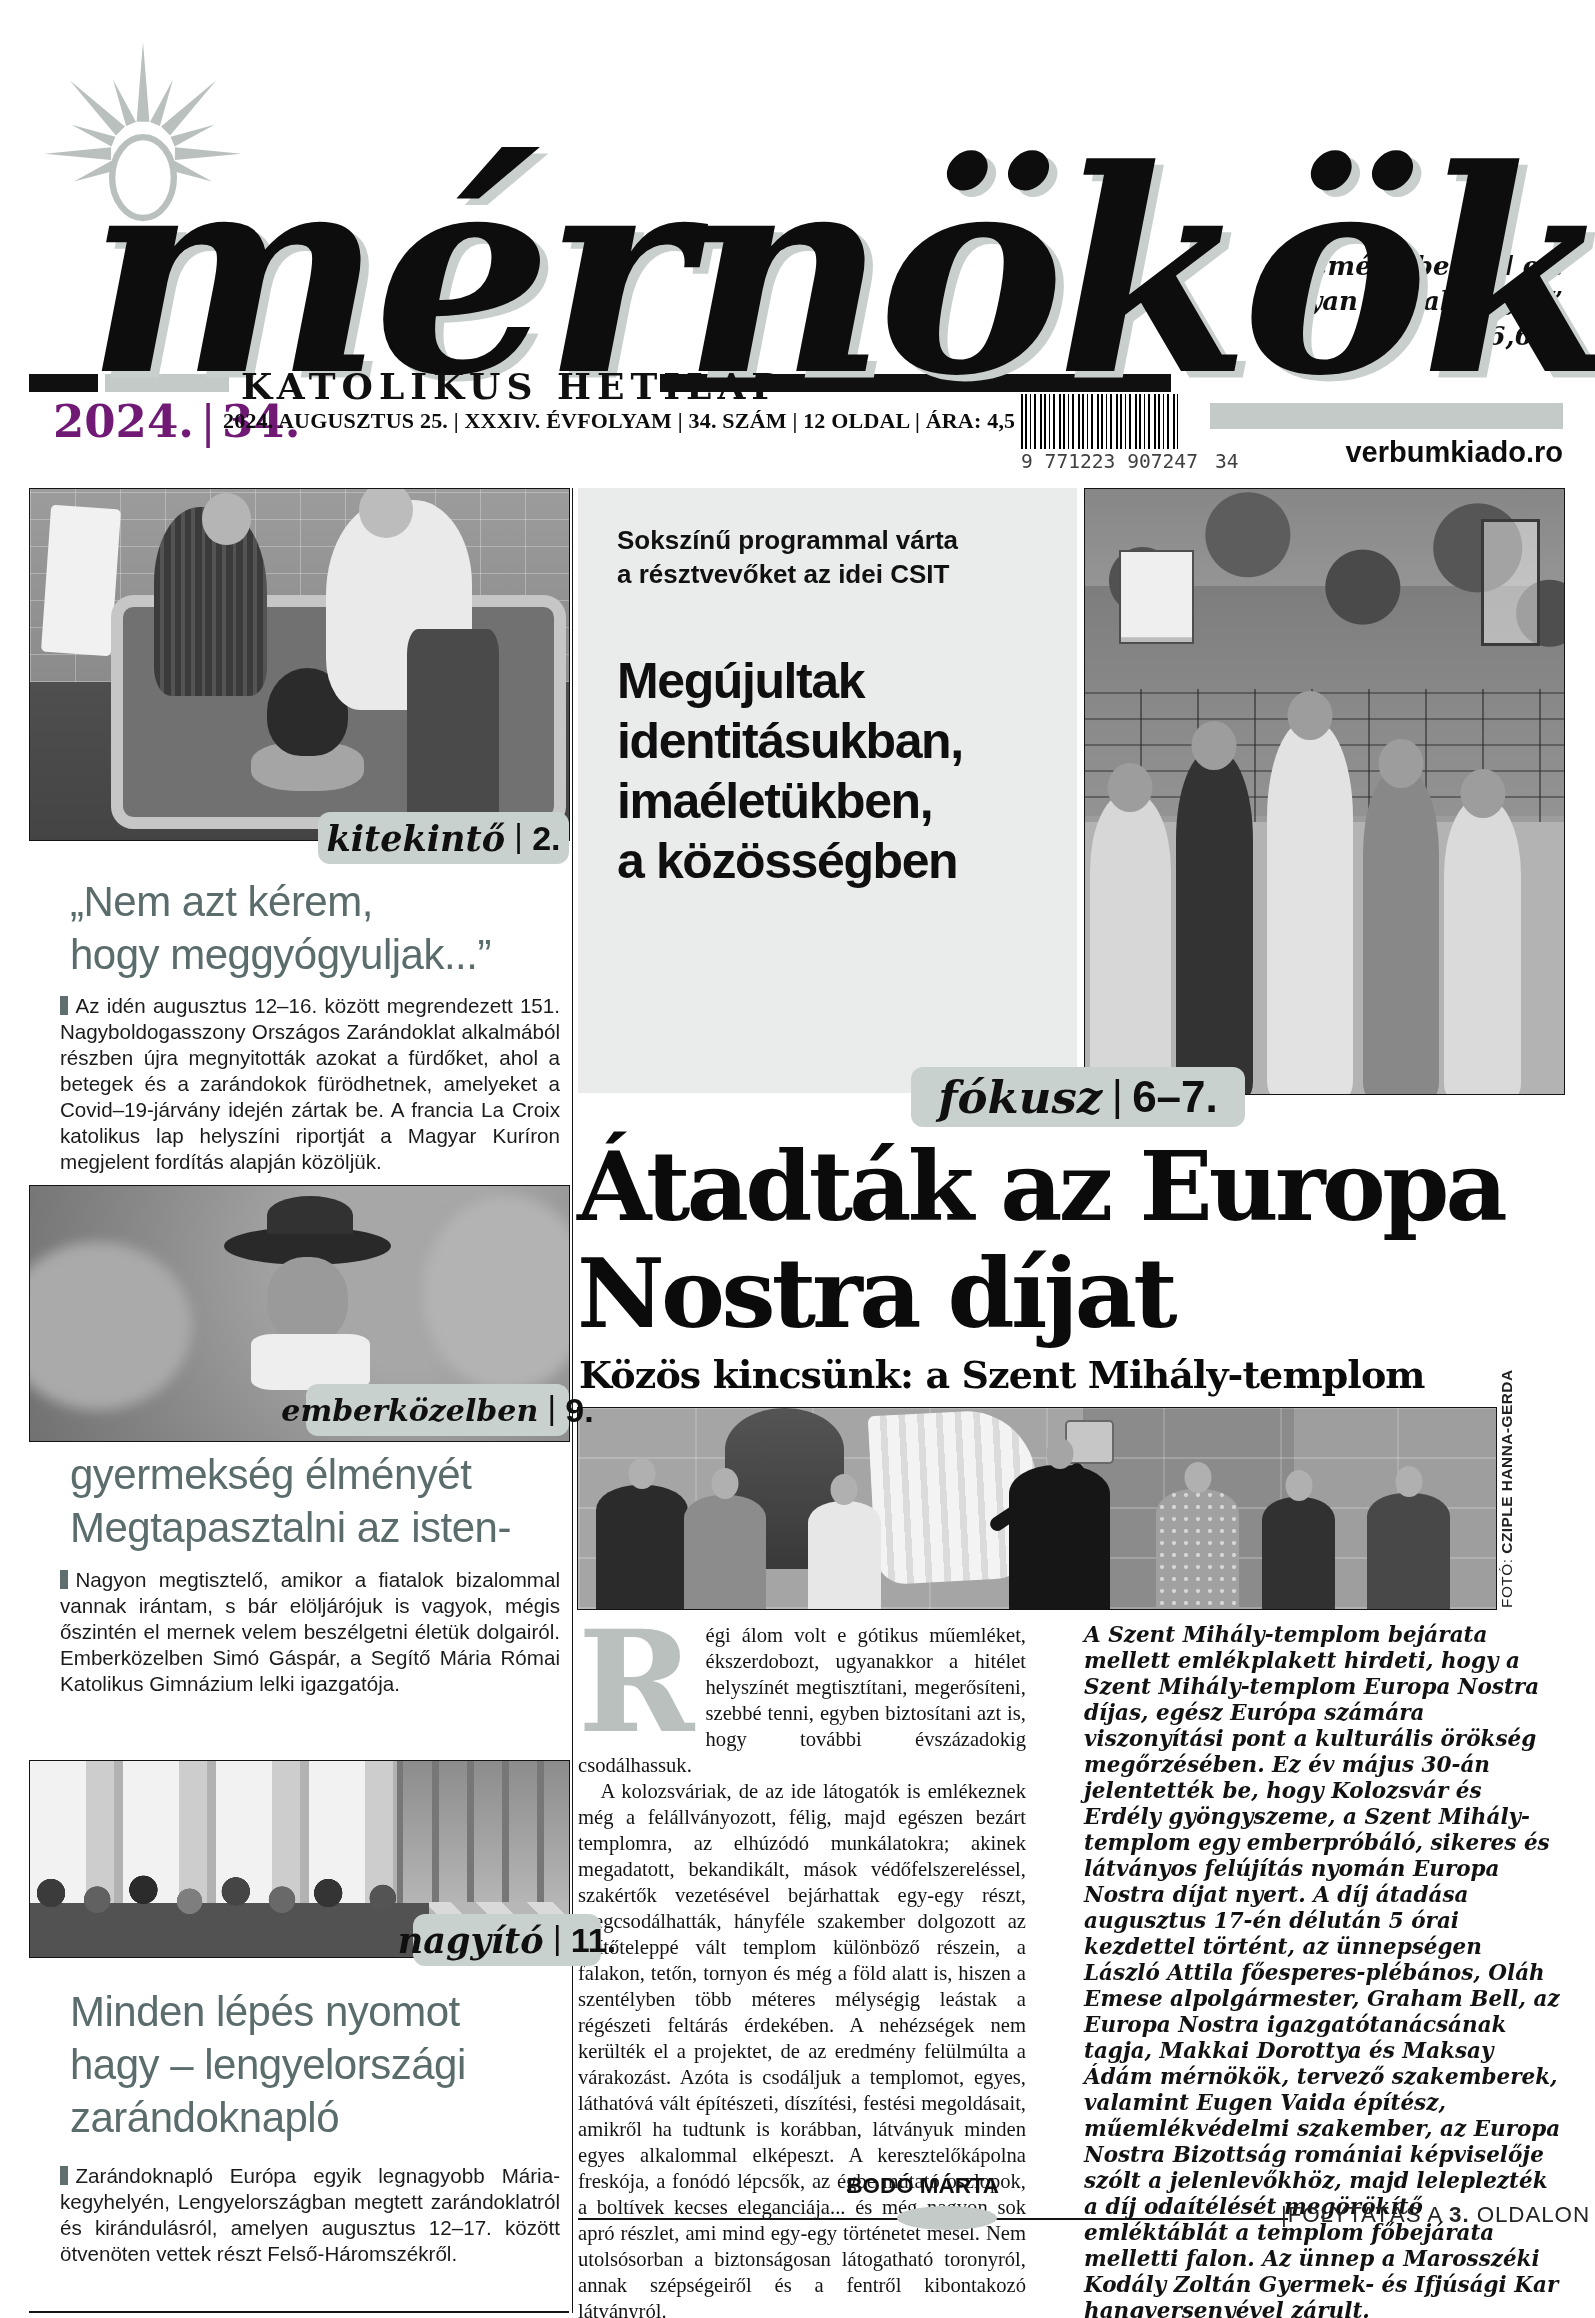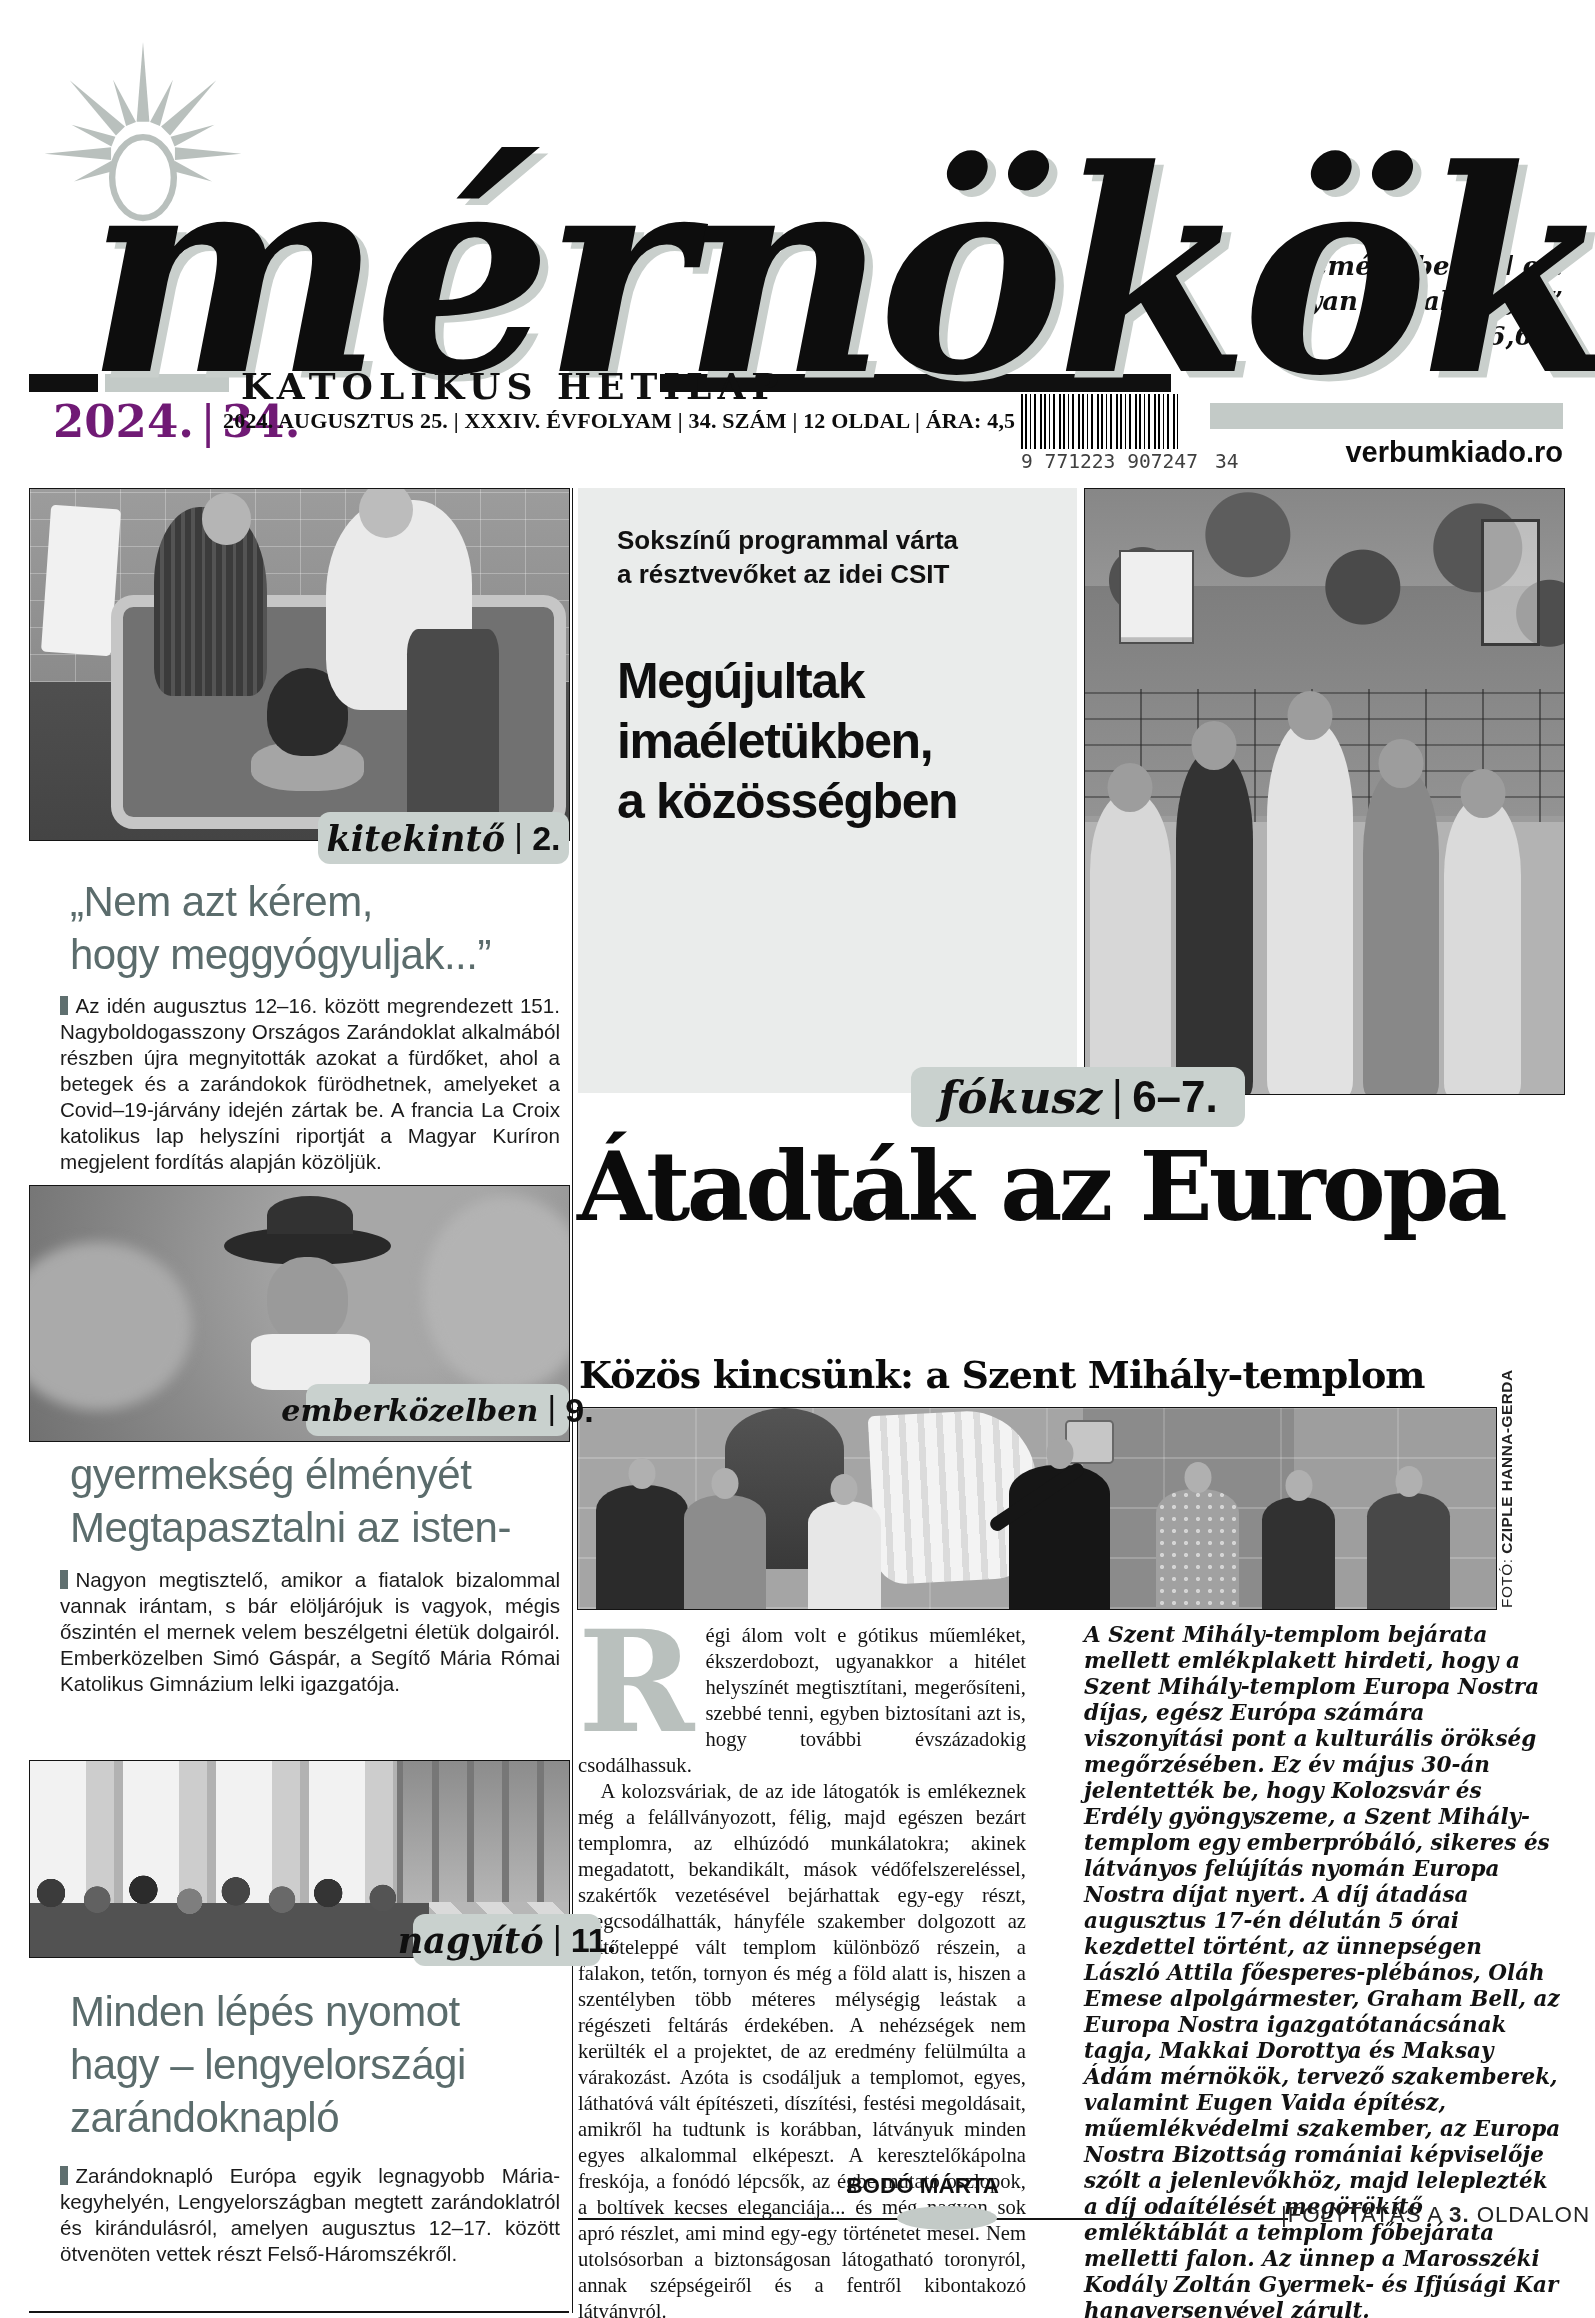--- a/index.html
+++ b/index.html
@@ -299,20 +299,21 @@
   </div>
   <div class="hrule" style="left:29px;top:2311px;width:540px;height:1.9px;"></div>
 
   <div class="panel"></div>
   <div class="kicker">
     <div>Sokszínű programmal várta</div>
     <div>a résztvevőket az idei CSIT</div>
   </div>
   <div class="panel-title">
     <div>Megújultak</div>
+    <div>identitásukban,</div>
     <div>imaéletükben,</div>
     <div>a közösségben</div>
   </div>
 
   <div class="photo ph2" style="left:1084px;top:488px;width:479px;height:605px;">
     <div class="foliage"></div>
     <div class="fence"></div>
     <div class="sign"></div>
     <div class="hoop"></div>
     <div class="fig f1"></div>
@@ -322,20 +323,21 @@
     <div class="fig f5"></div>
   </div>
   <div class="label-box focus" style="left:911px;top:1067px;width:334px;height:60px;">
     <span class="label-word">fókusz</span>
     <span class="label-sep">|</span>
     <span class="label-page">6–7.</span>
   </div>
 
   <div class="main-head">
     <div>Átadták az Europa</div>
+    <div>Nostra díjat</div>
   </div>
   <div class="subhead">Közös kincsünk: a Szent Mihály-templom</div>
 
   <div class="photo ph5" style="left:577px;top:1407px;width:918px;height:201px;">
     <div class="door"></div>
     <div class="curtain"></div>
     <div class="plaque"></div>
     <div class="fig m1"></div>
     <div class="fig m2"></div>
     <div class="fig w1"></div>

